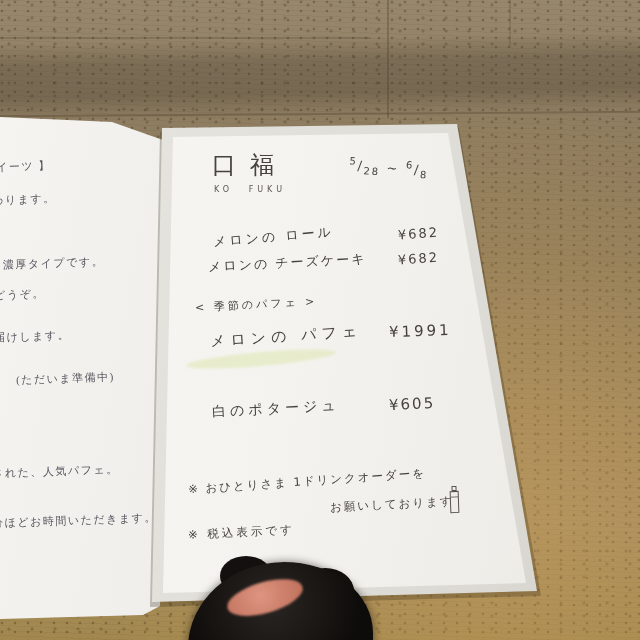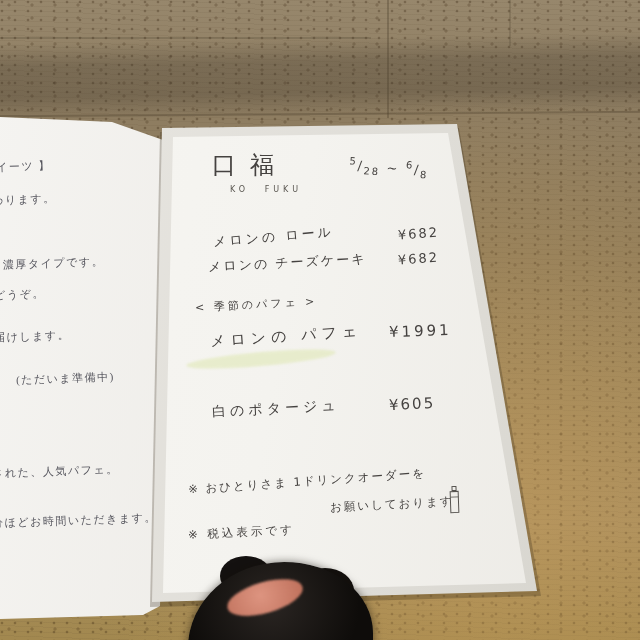--- a/index.html
+++ b/index.html
@@ -60,21 +60,21 @@
   .paper{
     position:absolute;inset:0;
     clip-path:polygon(173px 137px,448px 133px,526px 583px,163px 593px);
     background:linear-gradient(100deg,#f7f6f2 0%,#f4f3ef 45%,#ebe9e4 100%);
   }
   .hand{
     position:absolute;color:#454240;white-space:nowrap;
     font-family:"DejaVu Sans",sans-serif;
   }
   .title{left:212px;top:149px;font-size:24px;letter-spacing:14px;font-family:Liberation Serif, serif;}
-  .romaji{left:214px;top:185px;font-size:8px;letter-spacing:4px;word-spacing:9px;color:#5a5751;margin-left:16px;}
+  .romaji{left:214px;top:185px;font-size:8px;letter-spacing:4px;word-spacing:9px;color:#5a5751;}
   .date{left:349px;top:158px;font-size:13px;letter-spacing:2px;transform:rotate(4deg);}
   .date sup{font-size:10px;}
   .date sub{font-size:10px;}
   .it1n{left:213px;top:228px;font-size:13px;letter-spacing:3px;transform:rotate(-5deg);}
   .it1p{left:398px;top:226px;font-size:13px;letter-spacing:2px;transform:rotate(-4deg);}
   .it2n{left:208px;top:254px;font-size:13px;letter-spacing:2px;transform:rotate(-3deg);}
   .it2p{left:398px;top:251px;font-size:13px;letter-spacing:2px;transform:rotate(-4deg);}
   .sect{left:195px;top:297px;font-size:11px;letter-spacing:3px;transform:rotate(-3deg);}
   .fean{left:210px;top:327px;font-size:15px;letter-spacing:5px;transform:rotate(-4deg);}
   .feap{left:389px;top:322px;font-size:15px;letter-spacing:3px;transform:rotate(-2deg);}

